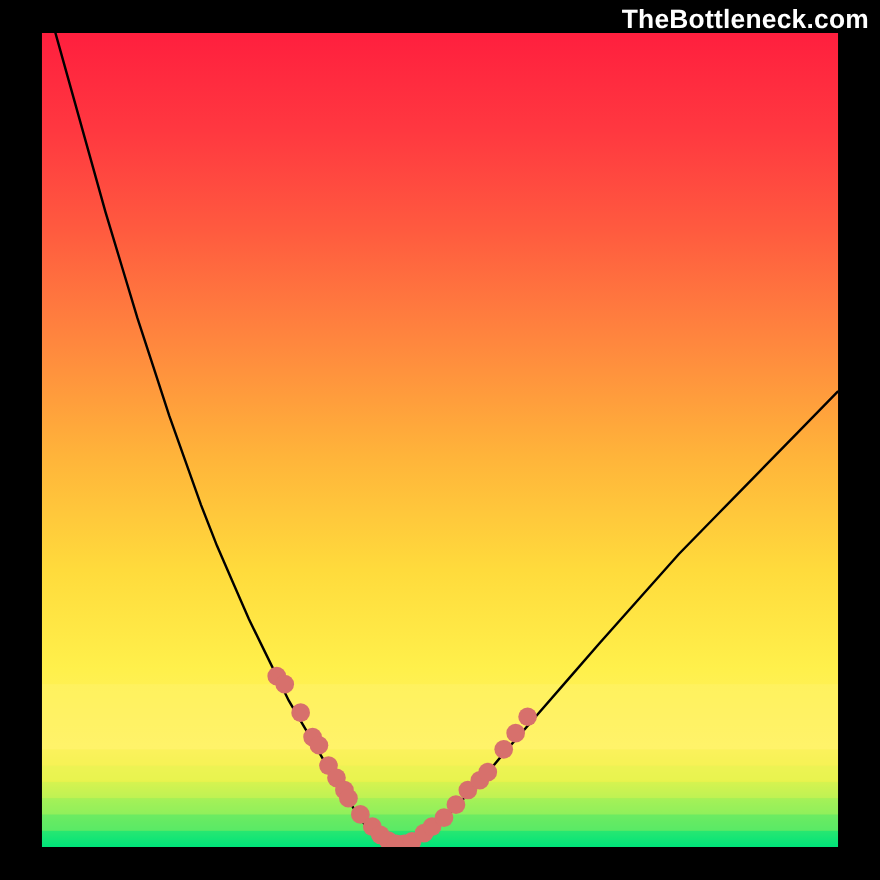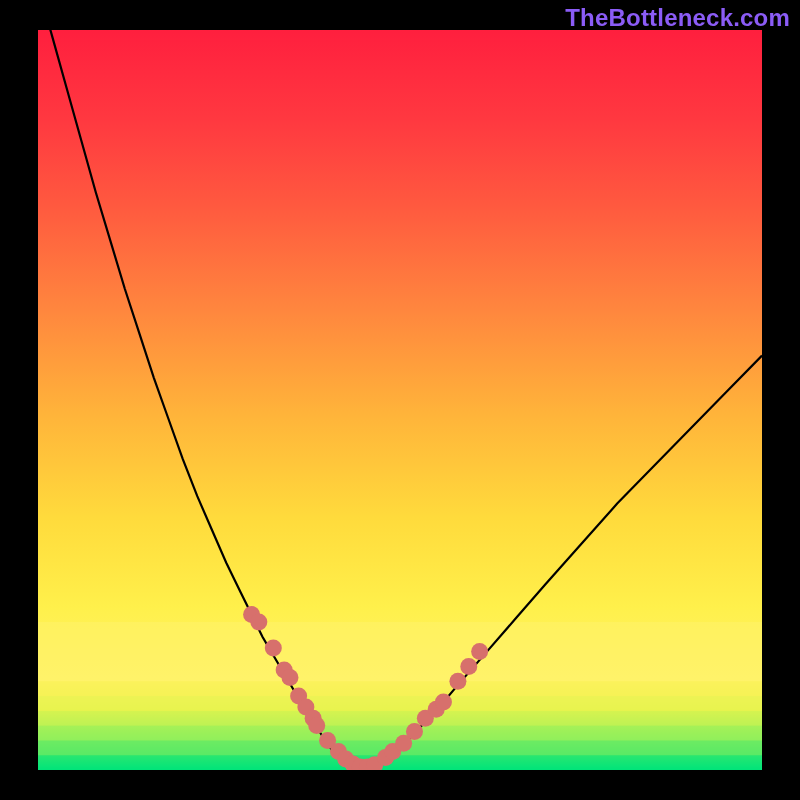--- a/index.html
+++ b/index.html
@@ -25,21 +25,21 @@
     width: 724px;
     height: 740px;
   }
   .watermark {
     position: absolute;
     top: 4px;
     right: 10px;
     font-family: Arial, Helvetica, sans-serif;
     font-size: 24px;
     font-weight: 600;
-    color: #8b5cf6;
+    color: #ffffff;
     letter-spacing: 0.2px;
   }
   svg { display: block; }
 </style>
 </head>
 <body>
 
 <div class="frame">
   <div class="watermark">TheBottleneck.com</div>
 

